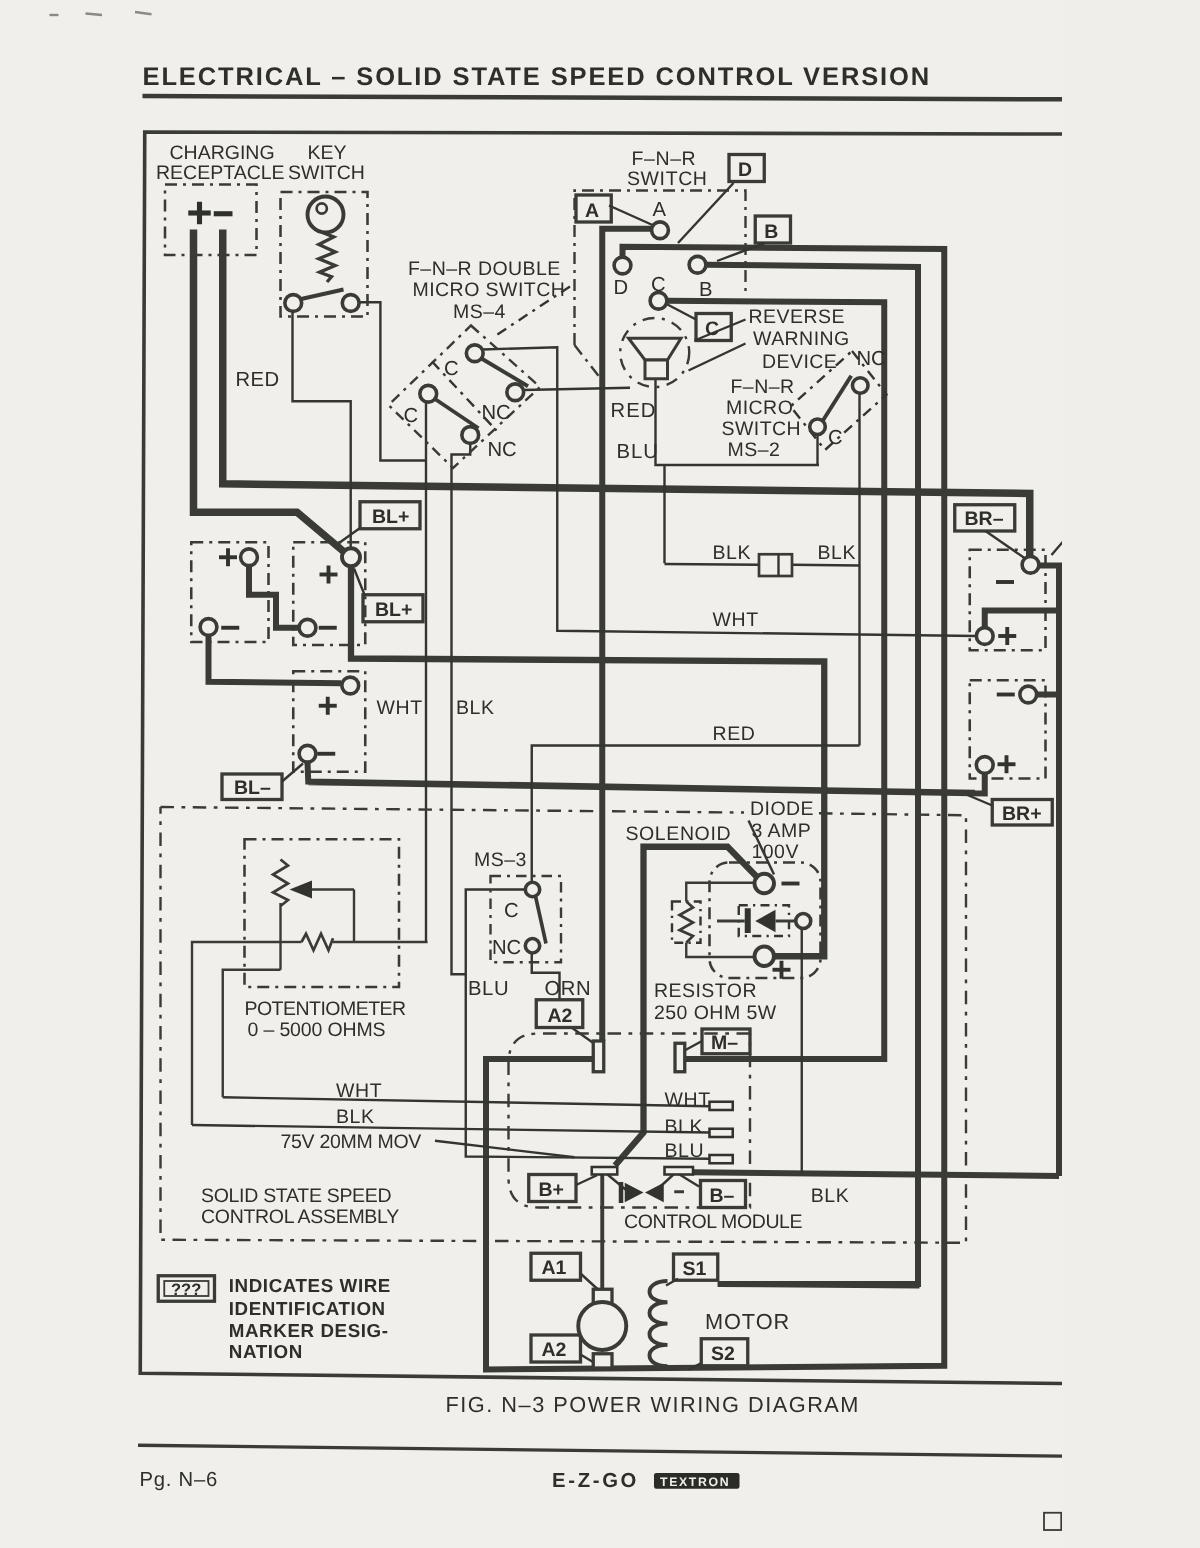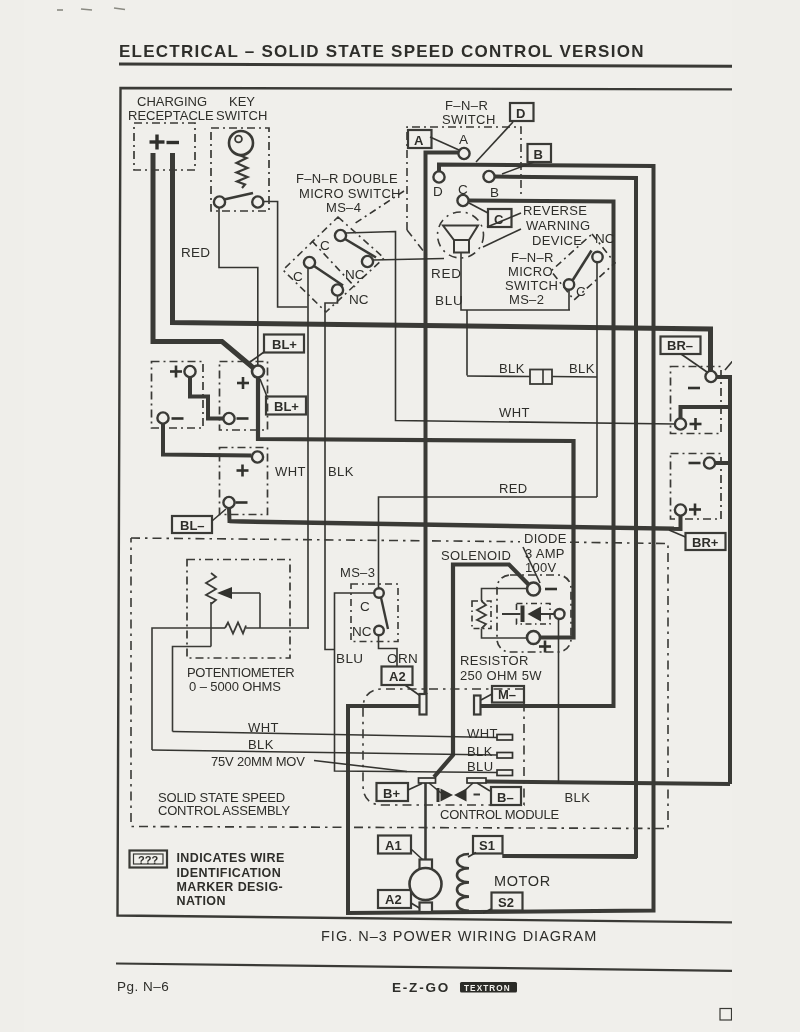--- a/index.html
+++ b/index.html
@@ -1,17 +1,17 @@
 <!DOCTYPE html>
 <html><head>
 <meta charset="utf-8">
 <style>
 html,body{margin:0;padding:0;background:#efeeea;}
 #page{position:relative;width:708px;height:1032px;background:#84cc16;overflow:hidden;
-font-family:"Liberation Sans", sans-serif;margin-left:24px;}
+font-family:"Liberation Sans", sans-serif;}
 svg text{font-family:"Liberation Sans", sans-serif;fill:#2e2e2a;}
 </style>
 </head>
 <body>
 <div id="page">
 <svg width="800" height="1032" viewBox="0 0 800 1032">
 <defs>
 <g id="plus">
           <line x1="-6" y1="0" x2="6" y2="0" stroke="#32322e" stroke-width="2.6"></line>
           <line x1="0" y1="-6" x2="0" y2="6" stroke="#32322e" stroke-width="2.6"></line>

